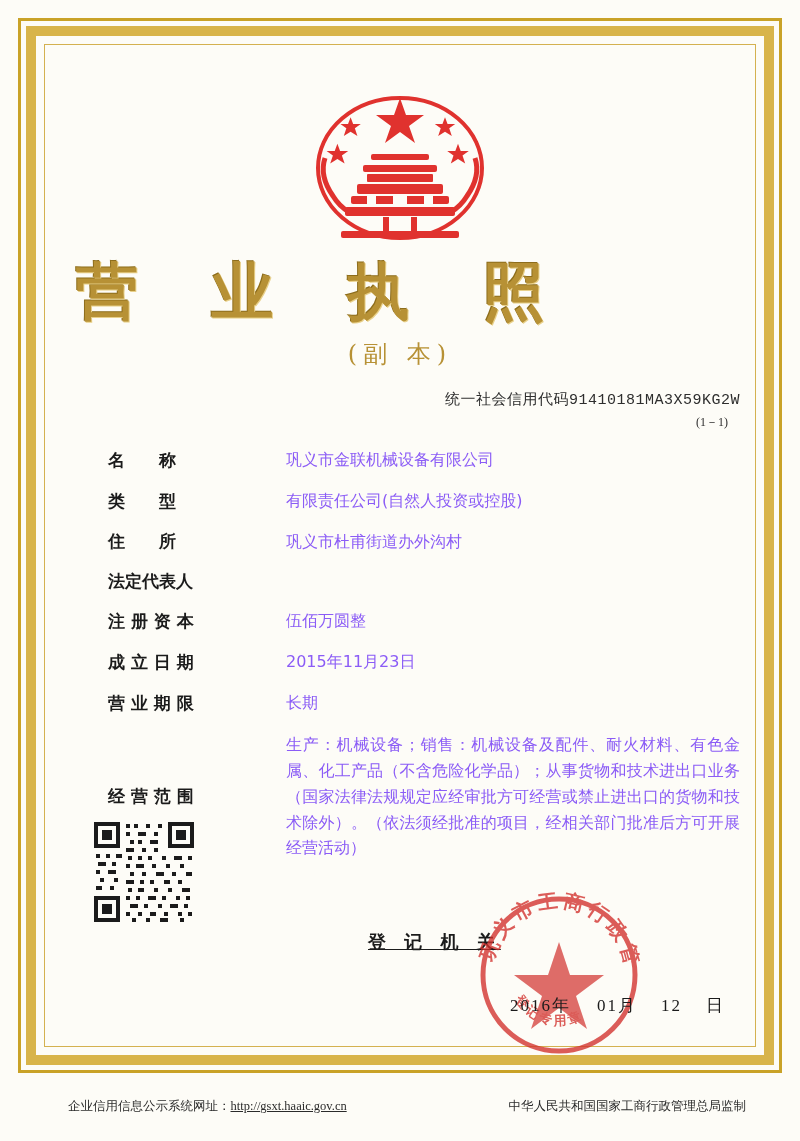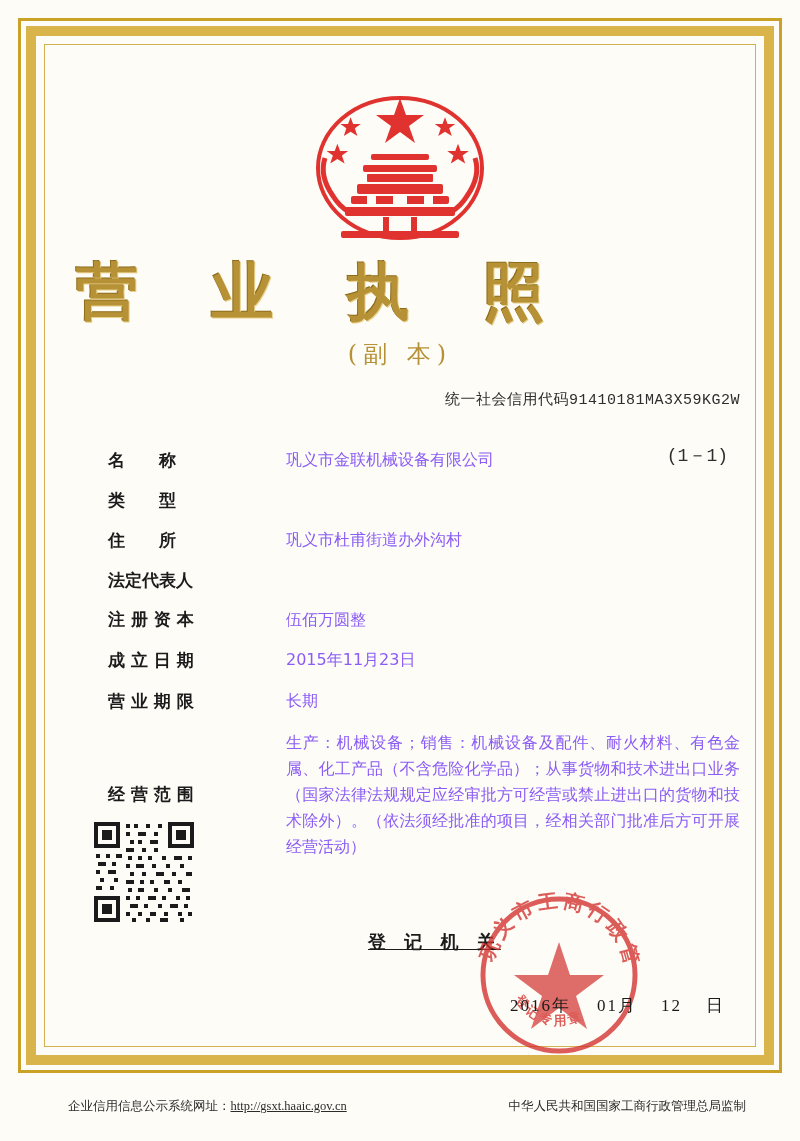--- a/index.html
+++ b/index.html
@@ -113,24 +113,23 @@
     font-size: 15px;
     color: #2e2e2e;
     letter-spacing: 0.5px;
   }
   .code-line .code-label { font-family: Liberation Sans, sans-serif; font-size: 15px; }
   .code-line .code-value { font-family: "Liberation Mono", monospace; font-size: 15px; }
   .page-no {
     position: absolute;
     top: 364px;
     right: 22px;
-    font-size: 18px;
+    font-size: 12px;
     color: #2e2e2e;
-    font-family: Liberation Mono, monospace;
-    margin-top: 29px;
+    font-family: Liberation Serif, serif;
   }
 
   
   .fields {
     position: absolute;
     top: 398px;
     left: 58px;
     right: 10px;
   }
   .field-row {
@@ -276,20 +275,21 @@
 
     <div class="fields">
 
       <div class="field-row">
         <div class="field-label">名　　称</div>
         <div class="field-value">巩义市金联机械设备有限公司</div>
       </div>
 
       <div class="field-row">
         <div class="field-label">类　　型</div>
+        <div class="field-value">有限责任公司(自然人投资或控股)</div>
       </div>
 
       <div class="field-row">
         <div class="field-label">住　　所</div>
         <div class="field-value">巩义市杜甫街道办外沟村</div>
       </div>
 
       <div class="field-row">
         <div class="field-label">法定代表人</div>
       </div>

